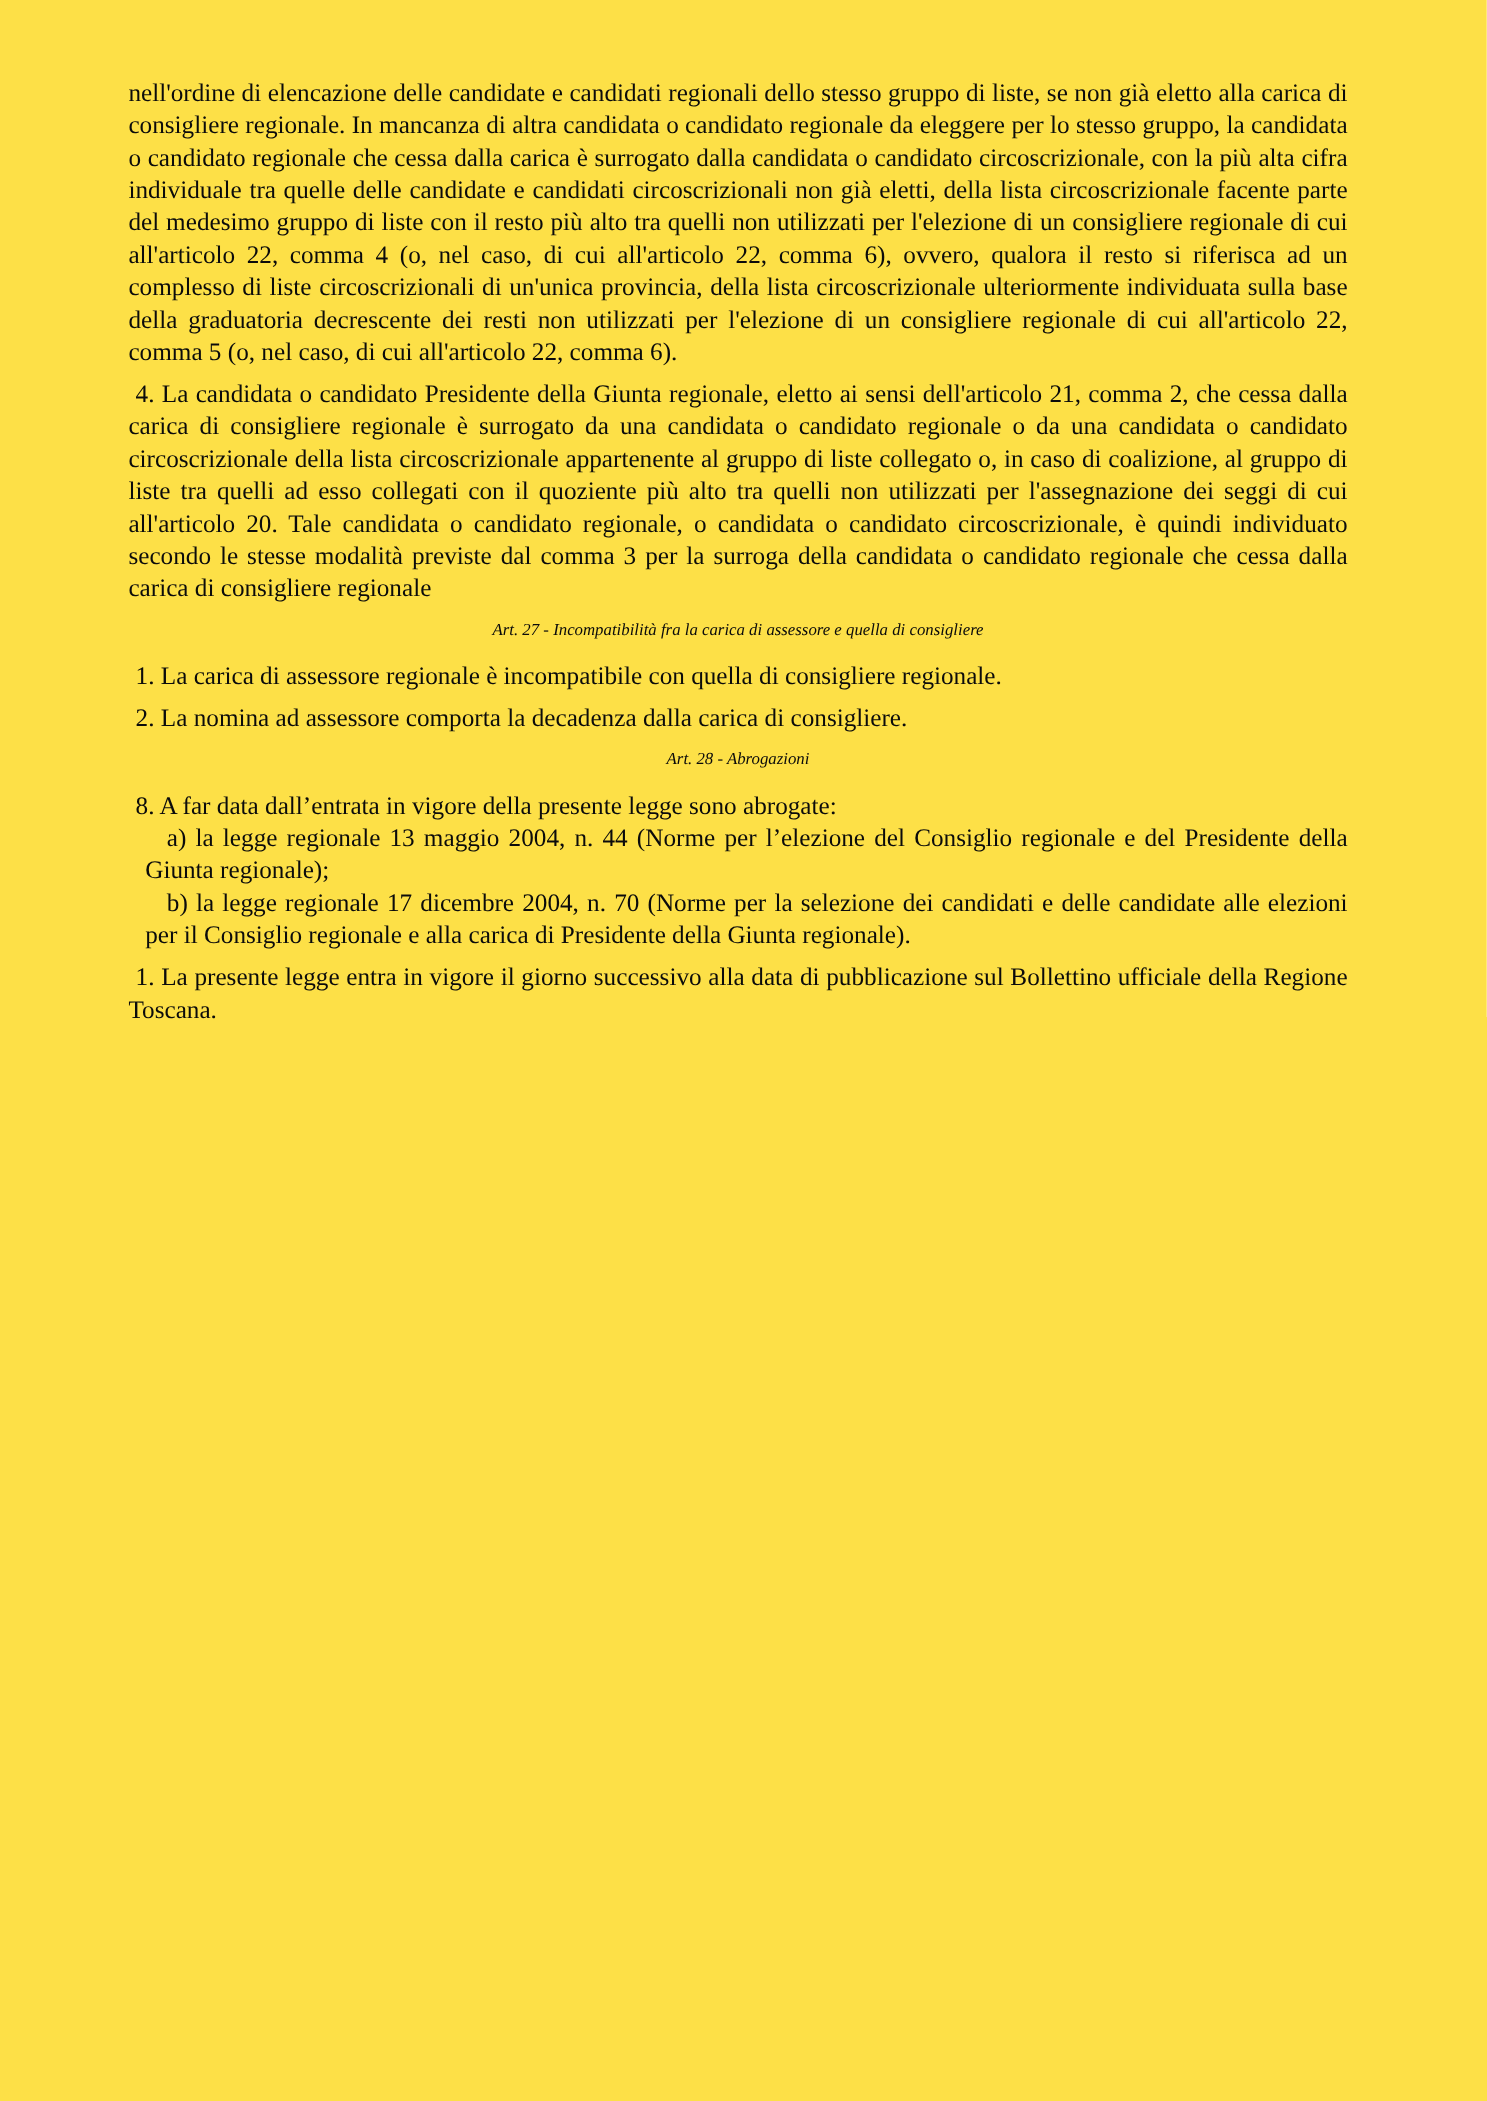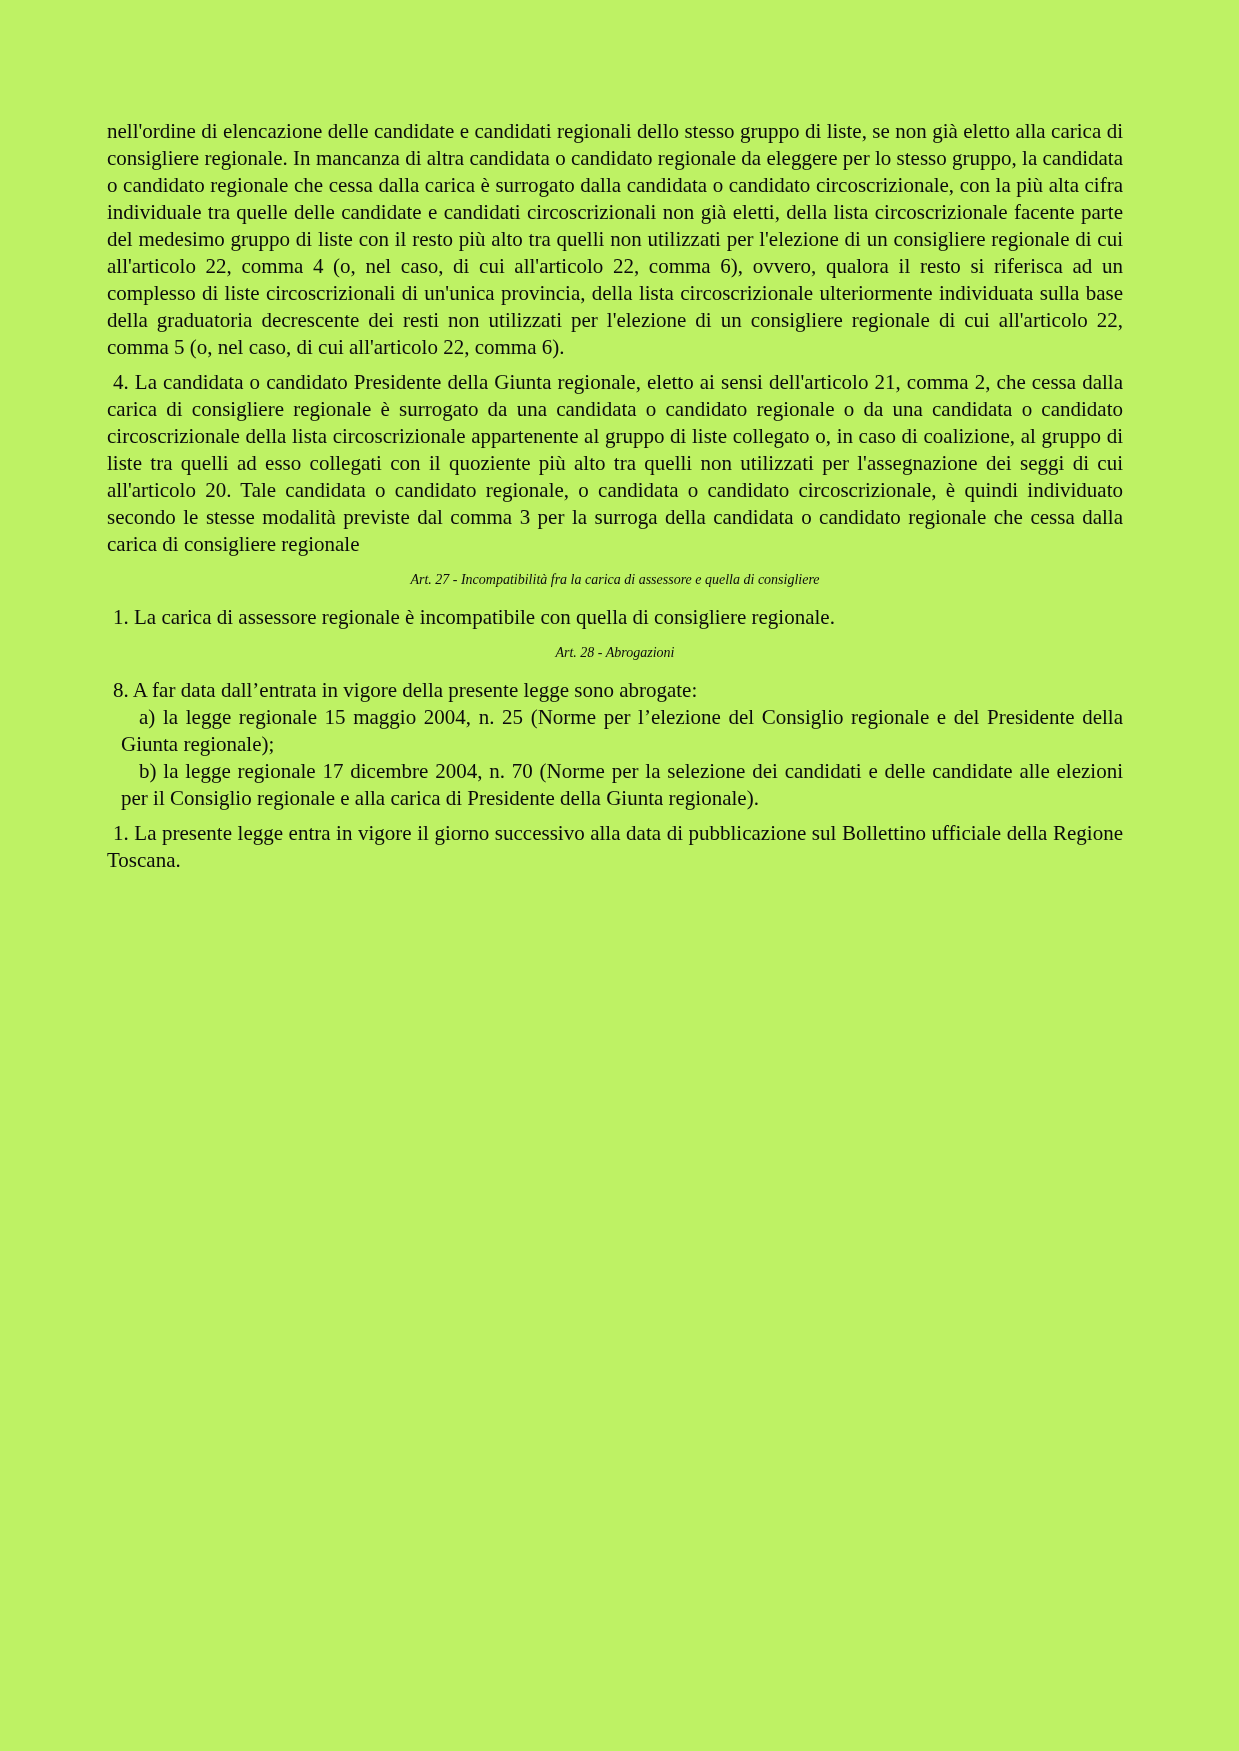--- a/index.html
+++ b/index.html
@@ -11,22 +11,22 @@
     width: 1239px;
     height: 1751px;
     overflow: hidden;
     font-family: "Liberation Serif", "DejaVu Serif", serif;
     color: #0b0b0b;
   }
   .page {
     box-sizing: border-box;
     width: 1239px;
     height: 1751px;
-    padding: 118px 116px 40px 107px;
-    background: #bef264;
+    padding: 64px 116px 40px 107px;
+    background: #fde047;
   }
   .body-text {
     margin: 0 0 8px 0;
     font-size: 21px;
     line-height: 27px;
     text-align: justify;
     text-justify: inter-word;
   }
   .num-indent {
     text-indent: 6px;
@@ -57,25 +57,26 @@
 <div class="page">
 
   <p class="body-text">nell'ordine di elencazione delle candidate e candidati regionali dello stesso gruppo di liste, se non già eletto alla carica di consigliere regionale. In mancanza di altra candidata o candidato regionale da eleggere per lo stesso gruppo, la candidata o candidato regionale che cessa dalla carica è surrogato dalla candidata o candidato circoscrizionale, con la più alta cifra individuale tra quelle delle candidate e candidati circoscrizionali non già eletti, della lista circoscrizionale facente parte del medesimo gruppo di liste con il resto più alto tra quelli non utilizzati per l'elezione di un consigliere regionale di cui all'articolo 22, comma 4 (o, nel caso, di cui all'articolo 22, comma 6), ovvero, qualora il resto si riferisca ad un complesso di liste circoscrizionali di un'unica provincia, della lista circoscrizionale ulteriormente individuata sulla base della graduatoria decrescente dei resti non utilizzati per l'elezione di un consigliere regionale di cui all'articolo 22, comma 5 (o, nel caso, di cui all'articolo 22, comma 6).</p>
 
   <p class="body-text num-indent">4. La candidata o candidato Presidente della Giunta regionale, eletto ai sensi dell'articolo 21, comma 2, che cessa dalla carica di consigliere regionale è surrogato da una candidata o candidato regionale o da una candidata o candidato circoscrizionale della lista circoscrizionale appartenente al gruppo di liste collegato o, in caso di coalizione, al gruppo di liste tra quelli ad esso collegati con il quoziente più alto tra quelli non utilizzati per l'assegnazione dei seggi di cui all'articolo 20. Tale candidata o candidato regionale, o candidata o candidato circoscrizionale, è quindi individuato secondo le stesse modalità previste dal comma 3 per la surroga della candidata o candidato regionale che cessa dalla carica di consigliere regionale</p>
 
   <h2 class="art-heading">Art. 27 - Incompatibilità fra la carica di assessore e quella di consigliere</h2>
 
   <p class="body-text num-indent">1. La carica di assessore regionale è incompatibile con quella di consigliere regionale.</p>
 
+  <p class="body-text num-indent">2. La nomina ad assessore comporta la decadenza dalla carica di consigliere.</p>
 
   <h2 class="art-heading">Art. 28 - Abrogazioni</h2>
 
   <p class="body-text num-indent no-gap">8. A far data dall’entrata in vigore della presente legge sono abrogate:</p>
 
-  <p class="body-text list-item">a) la legge regionale 15 maggio 2004, n. 25 (Norme per l’elezione del Consiglio regionale e del Presidente della Giunta regionale);</p>
+  <p class="body-text list-item">a) la legge regionale 13 maggio 2004, n. 44 (Norme per l’elezione del Consiglio regionale e del Presidente della Giunta regionale);</p>
 
   <p class="body-text list-item gap-after">b) la legge regionale 17 dicembre 2004, n. 70 (Norme per la selezione dei candidati e delle candidate alle elezioni per il Consiglio regionale e alla carica di Presidente della Giunta regionale).</p>
 
 
   <p class="body-text num-indent">1. La presente legge entra in vigore il giorno successivo alla data di pubblicazione sul Bollettino ufficiale della Regione Toscana.</p>
 
 </div>
 
 </body></html>

